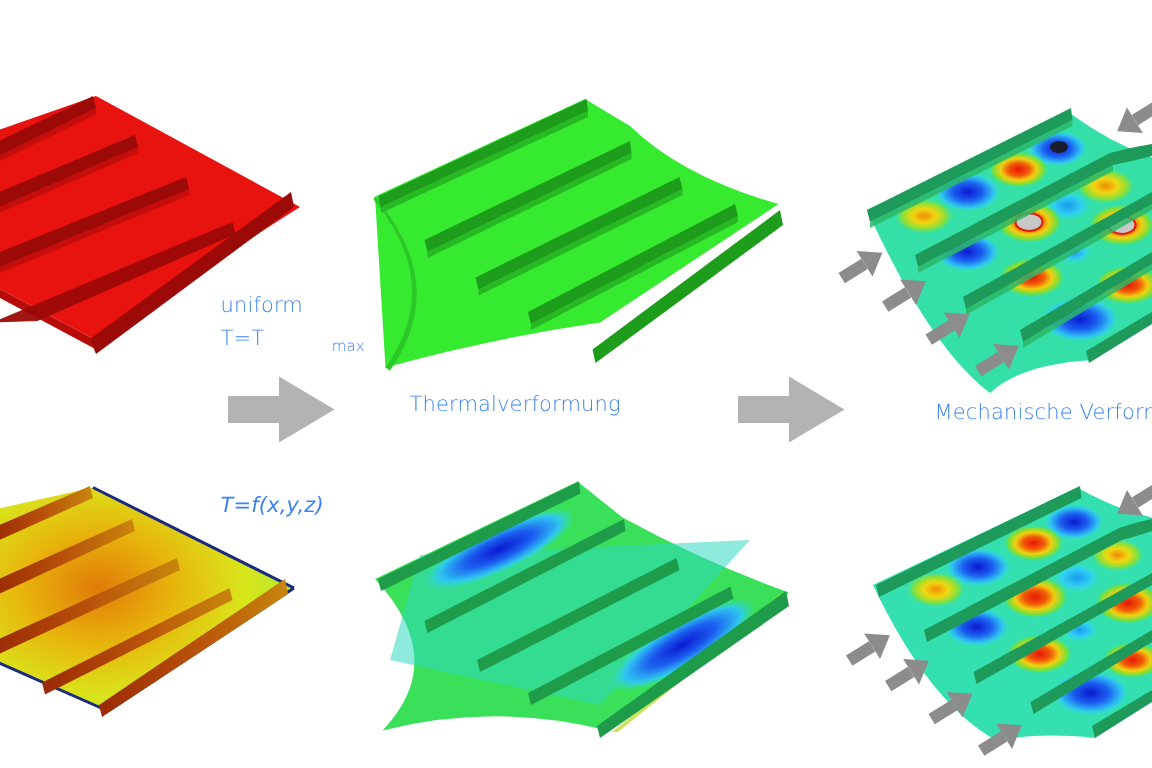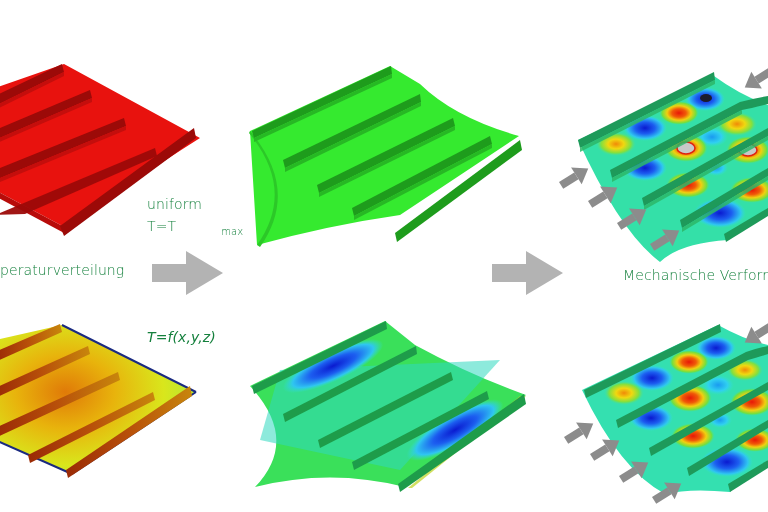--- a/index.html
+++ b/index.html
@@ -5,21 +5,21 @@
     html, body { margin: 0; padding: 0; }
     body {
       width: 768px; height: 512px; overflow: hidden;
       background: #ffffff;
       font-family: "Liberation Sans", "DejaVu Sans", sans-serif;
       position: relative;
     }
     .canvas { position: absolute; left: 0; top: 0; width: 768px; height: 512px; }
     .label {
       position: absolute;
-      color: #15803d;
+      color: #3b82f6;
       font-size: 14px;
       white-space: nowrap;
       font-family: "DejaVu Sans", "Liberation Sans", sans-serif;
       font-weight: 300;
       letter-spacing: 0.1px;
     }
     .label sub { font-size: 10px; vertical-align: -4px; margin-left: 45px; }
     svg { position: absolute; left: 0; top: 0; }
   </style>
 </head>
@@ -244,20 +244,20 @@
     </g>
 
     <g>
       <polygon points="152,264 186,264 186,251 223,273 186,295 186,282 152,282" fill="#b3b3b3"></polygon>
     </g>
     <g>
       <polygon points="492,264 526,264 526,251 563,273 526,295 526,282 492,282" fill="#b3b3b3"></polygon>
     </g>
   </svg>
 
-  <div class="label" style="left:0px; top:262px;">peraturverteilung</div>
+  <div class="label" style="left:273px; top:262px;">Thermalverformung</div>
   <div class="label" style="left:623px; top:267px;">Mechanische Verformu</div>
 
   <div class="label" style="left:147px; top:196px;">uniform</div>
   <div class="label" style="left:147px; top:218px;"><span>T=T</span><sub>max</sub></div>
   <div class="label" style="left:147px; top:329px;font-style:italic;">T=f(x,y,z)</div>
 
 </div>
 
 </body></html>

